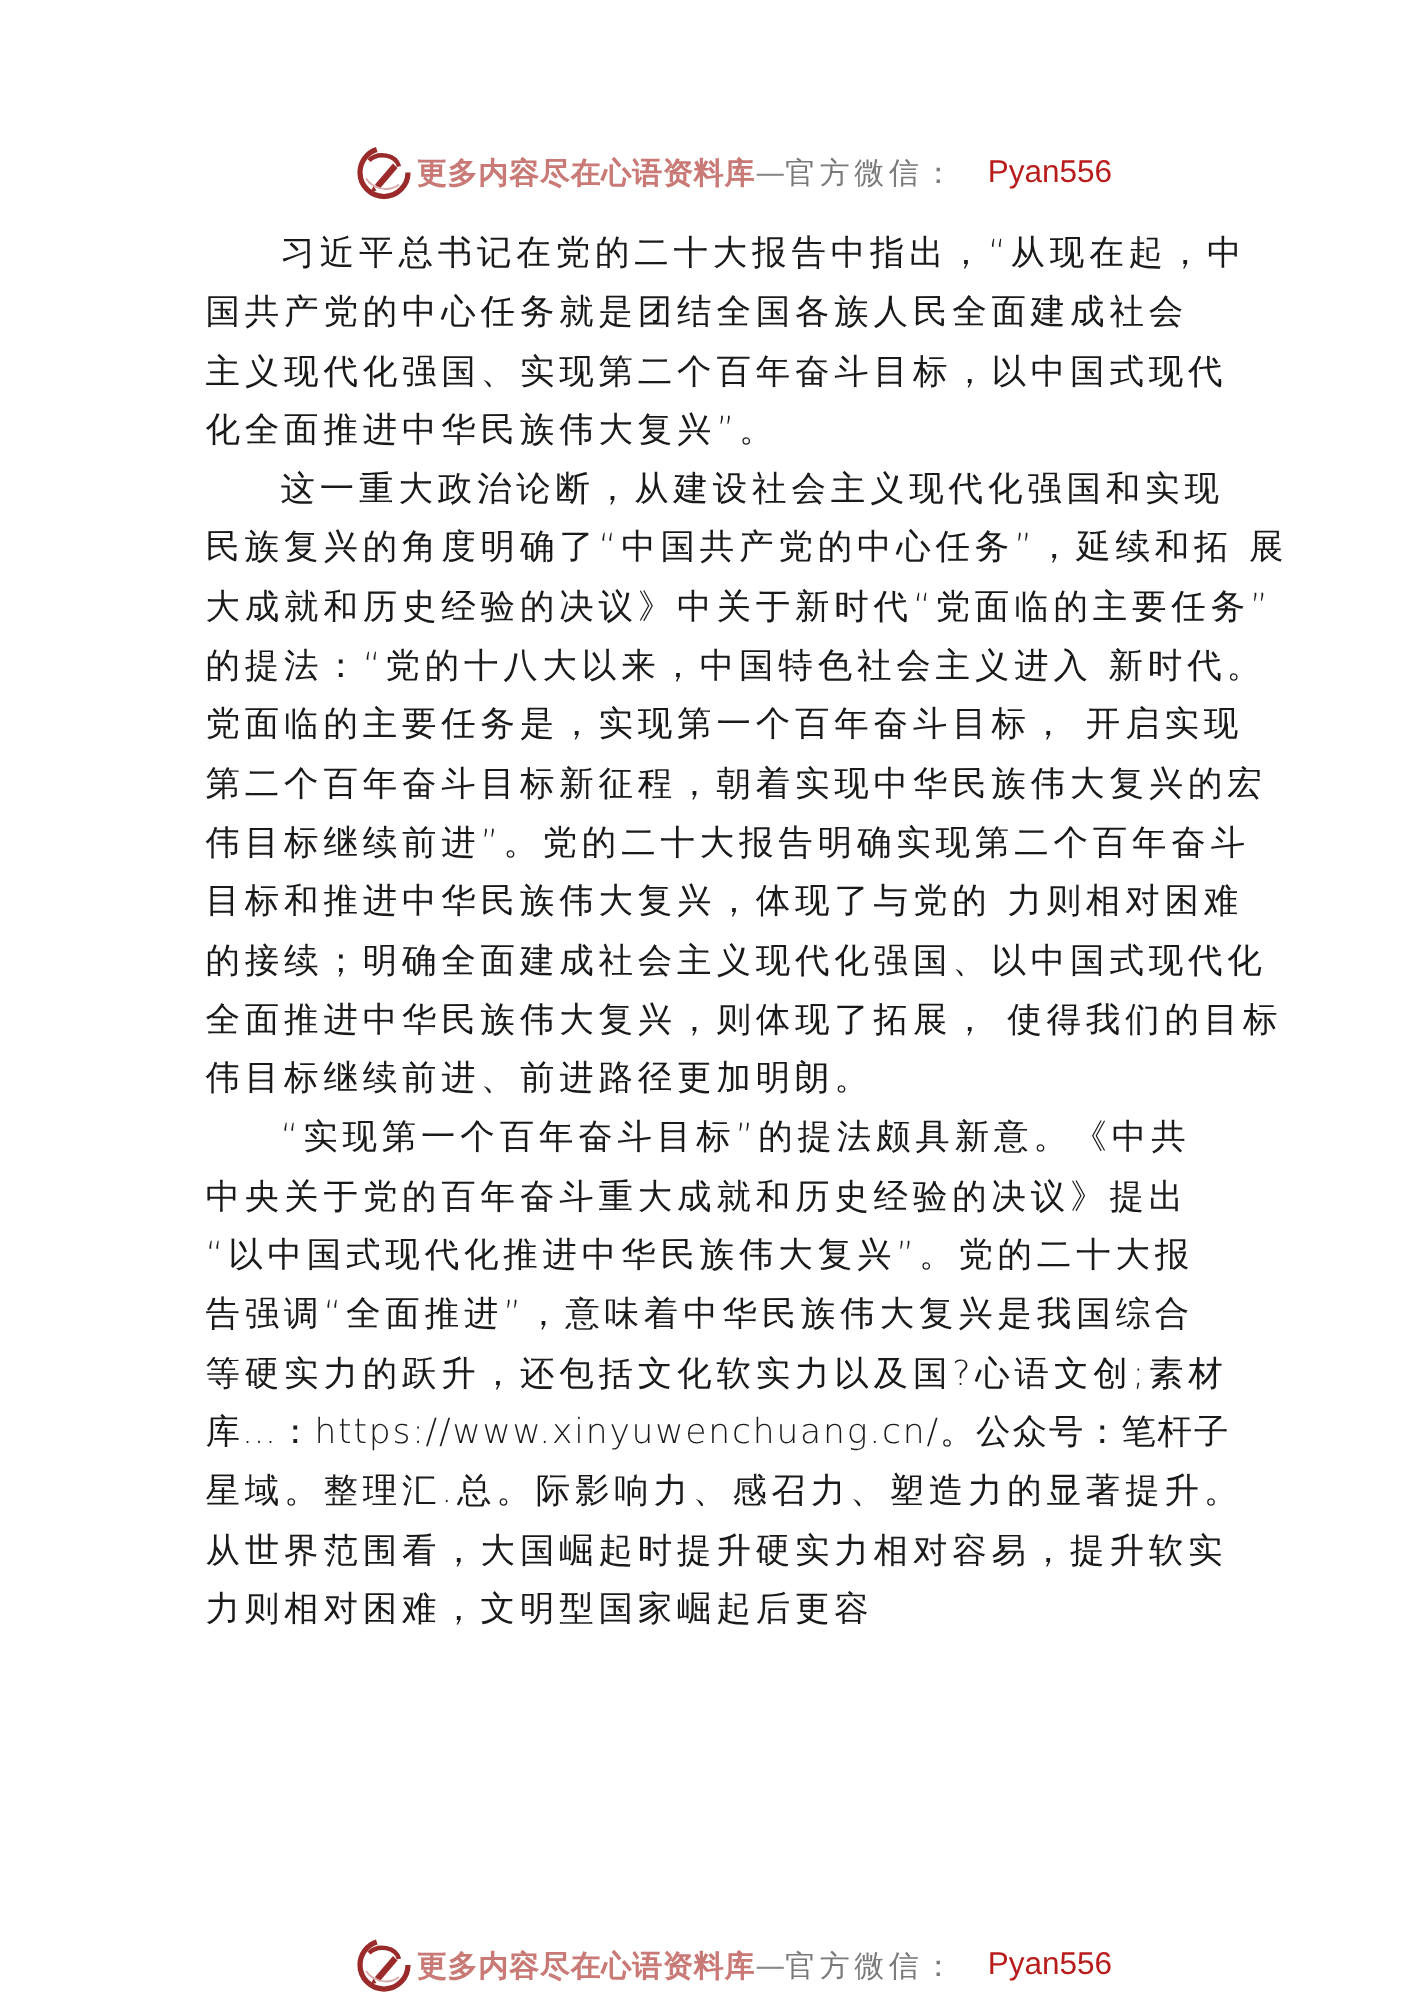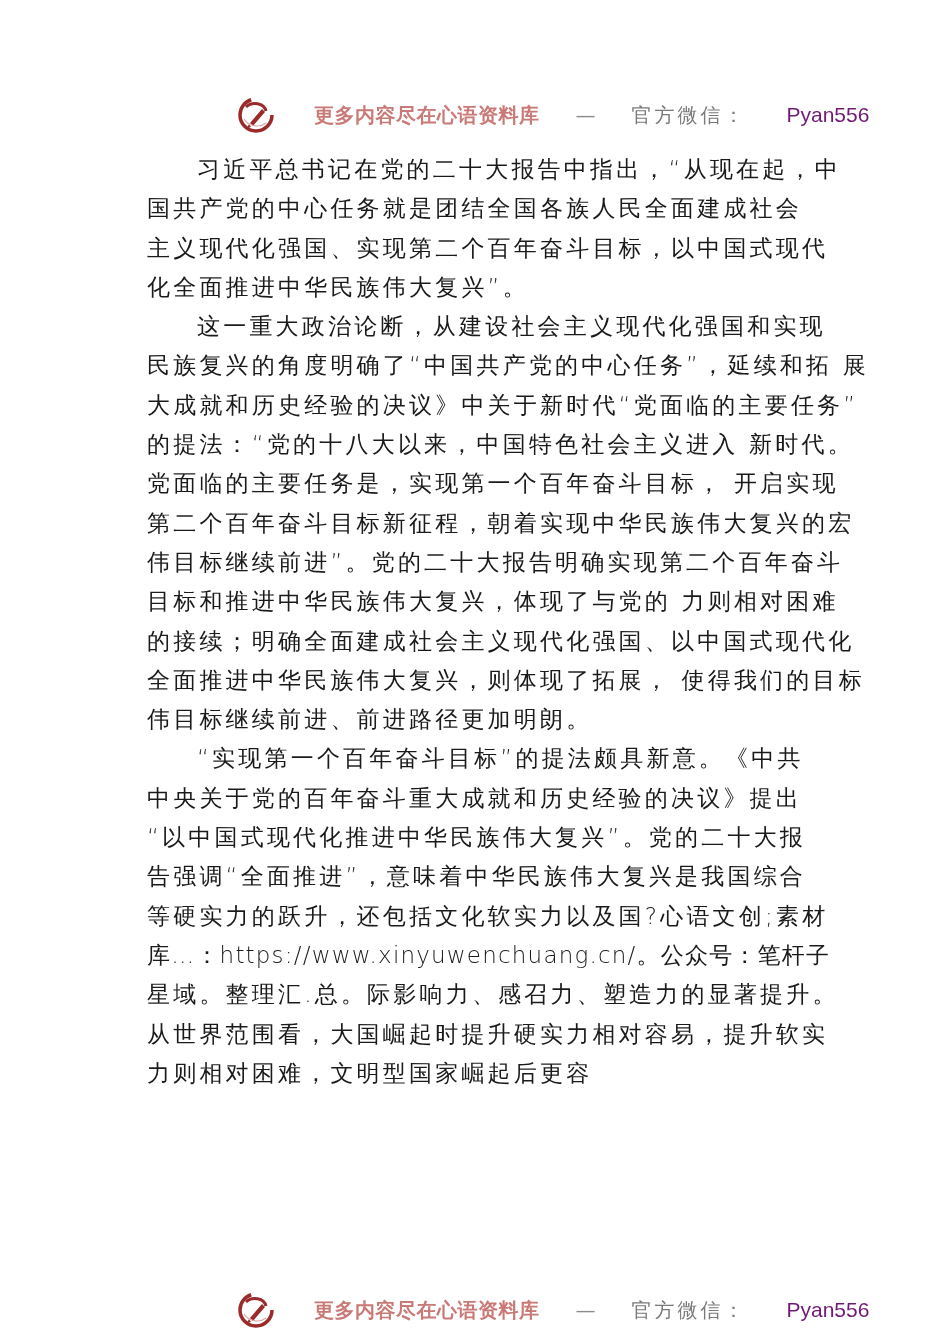--- a/index.html
+++ b/index.html
@@ -15,21 +15,20 @@
       font-family: "DejaVu Serif", "Liberation Serif", serif;
       color: #111111;
     }
     .banner {
       position: absolute;
       left: 238px;
       height: 40px;
       display: flex;
       align-items: center;
       white-space: nowrap;
-      gap: 36px;
     }
     .banner.top { top: 95px; }
     .banner.bottom { top: 1290px; }
     .logo {
       width: 36px;
       height: 36px;
       margin-right: 4px;
       flex: 0 0 auto;
     }
     .banner-red {
@@ -44,28 +43,28 @@
       font-size: 20px;
       font-family: "DejaVu Sans", sans-serif;
     }
     .banner-gray {
       color: #7a7a7a;
       font-family: Liberation Serif, serif;
       font-size: 20px;
       letter-spacing: 3px;
     }
     .banner-id {
-      color: #701a75;
+      color: #b91c1c;
       font-family: "Liberation Sans", sans-serif;
       font-size: 21px;
-      margin-left: 4px;
+      margin-left: 20px;
     }
     .content {
       position: absolute;
-      left: 147px;
+      left: 137px;
       top: 150px;
       width: 690px;
     }
     .line {
       height: 39.3px;
       line-height: 39.3px;
       font-size: 23px;
       letter-spacing: 3.2px;
       white-space: nowrap;
       font-family: "DejaVu Sans", "Liberation Sans", sans-serif;

